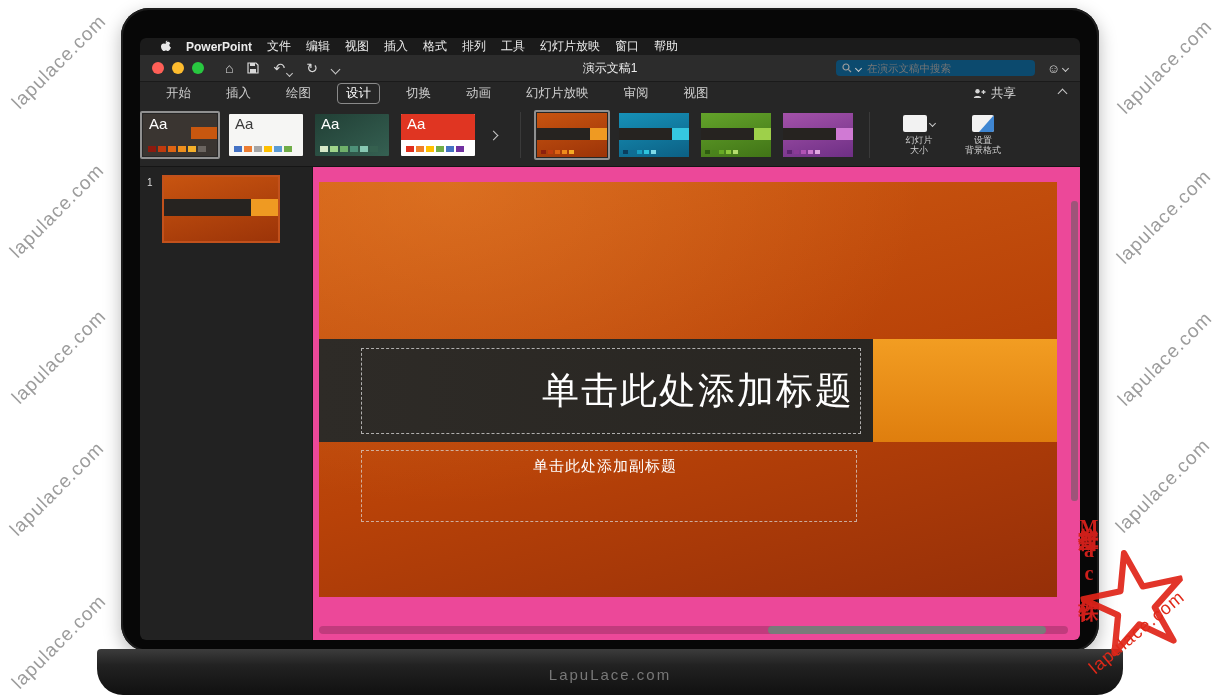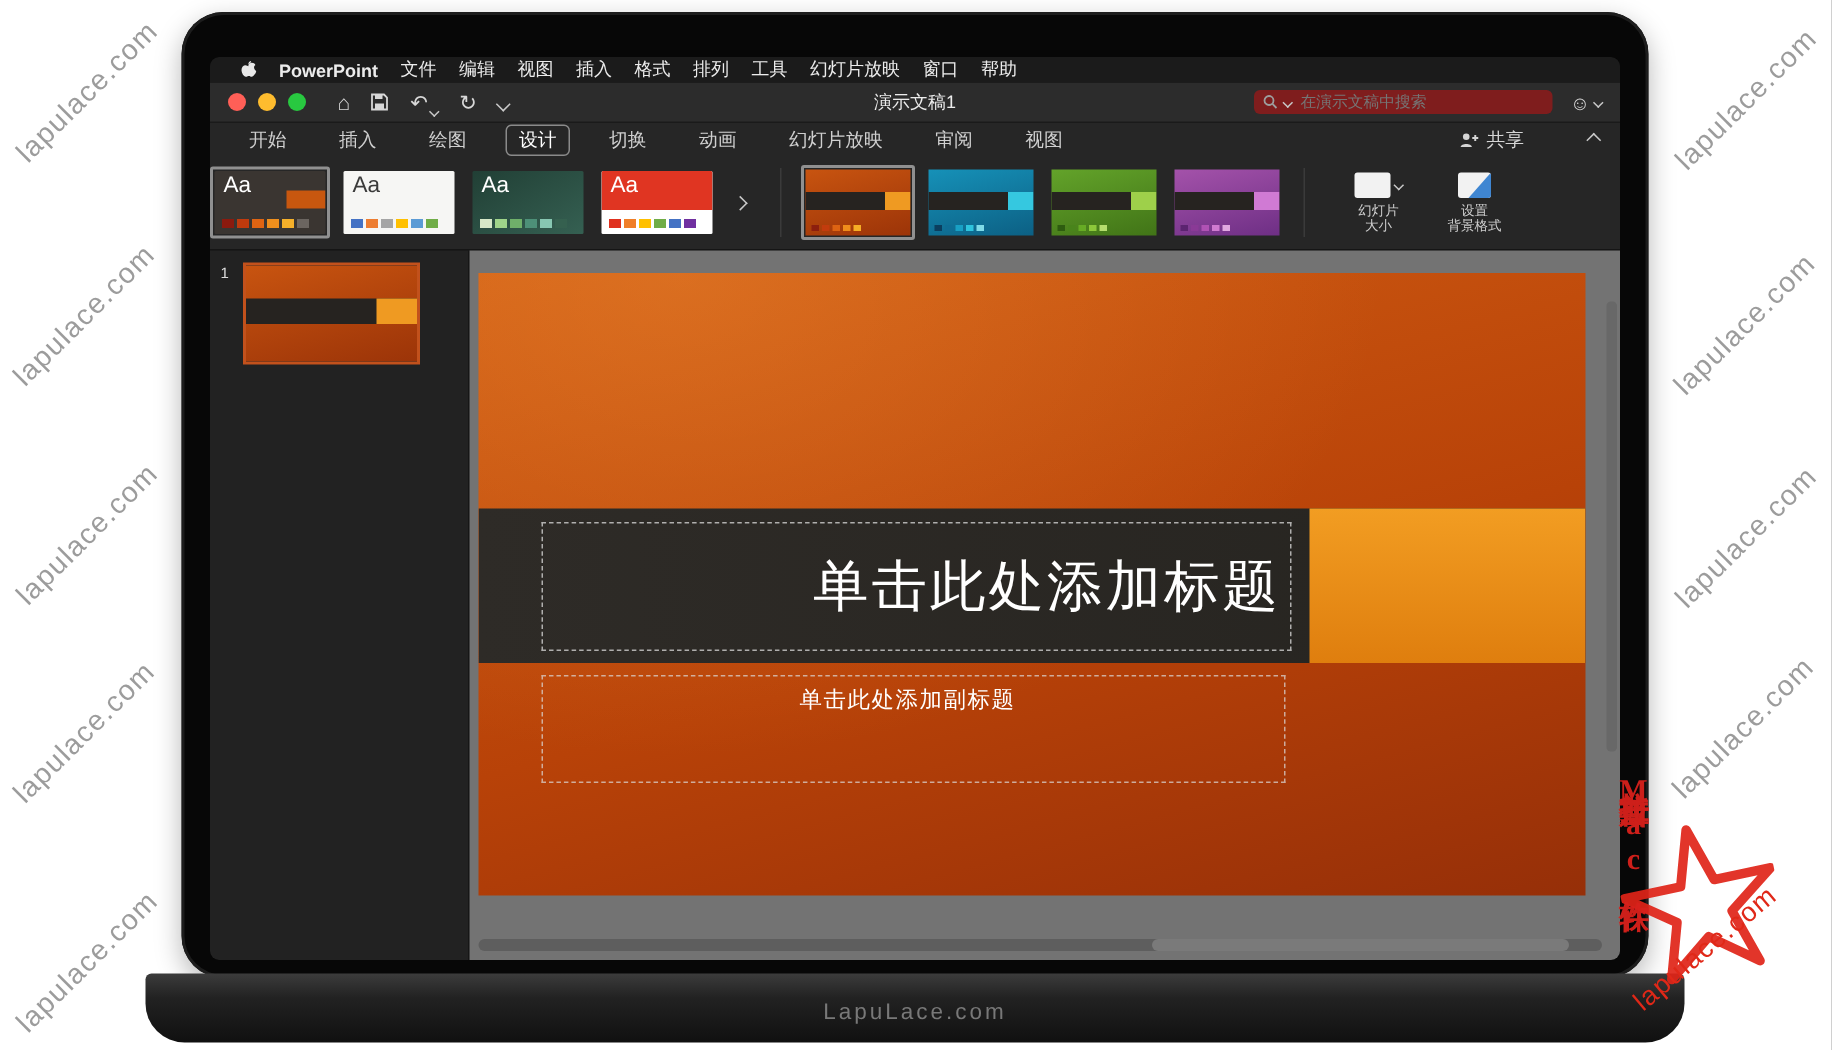--- a/index.html
+++ b/index.html
@@ -35,21 +35,21 @@
   .title-bar{height:26px;background:#2c2c2c;position:relative;flex:0 0 auto;
              border-bottom:1px solid #1a1a1a;}
   .traffic{position:absolute;left:12px;top:7px;display:flex;gap:8px;}
   .tl{width:12px;height:12px;border-radius:50%;display:inline-block;}
   .tl.red{background:#ff5f57}.tl.yellow{background:#febc2e}.tl.green{background:#28c840}
   .tb-icons{position:absolute;left:85px;top:0;height:26px;display:flex;align-items:center;
             gap:14px;color:#d8d8d8;font-size:14px;}
   .tb-icons .pair{display:flex;align-items:flex-end;gap:2px;}
   .doc-title{position:absolute;left:50%;transform:translateX(-50%);line-height:26px;
              font-size:12px;color:#ececec;}
-  .search-box{position:absolute;right:45px;top:5px;width:187px;height:16px;background:#7f1d1d;
+  .search-box{position:absolute;right:45px;top:5px;width:187px;height:16px;background:#0c4a6e;
               border-radius:4px;display:flex;align-items:center;gap:4px;padding:0 6px;}
   .search-box input{flex:1;background:transparent;border:none;outline:none;color:#9d9d9d;
                     font-size:10.5px;font-family:inherit;}
   .smiley{position:absolute;right:12px;top:0;height:26px;display:flex;align-items:center;
           gap:3px;color:#d8d8d8;font-size:13px;}
 
   .ribbon-tabs{height:22px;background:#262626;display:flex;align-items:center;gap:17px;
                padding-left:17px;font-size:12.5px;color:#cfcfcf;flex:0 0 auto;}
   .rtab{padding:1px 8px;border:1px solid transparent;cursor:default;}
   .rtab.active{border:1px solid #8a8a8a;border-radius:4px;color:#fff;}
@@ -102,21 +102,21 @@
   .chev.up{transform:rotate(-135deg);}
   .chev.right{transform:rotate(-45deg);}
   .chev.sm{width:4px;height:4px;}
 
   
   .content{flex:1;display:flex;min-height:0;}
   .slides-panel{width:172px;background:#222;border-right:1px solid #161616;flex:0 0 auto;}
   .thumb-row{display:flex;padding-top:8px;}
   .slide-num{margin-left:7px;width:13px;font-size:10px;color:#ddd;padding-top:2px;}
   .slide-thumb{margin-left:2px;width:114px;height:64px;border:2px solid #c2511c;overflow:hidden;}
-  .canvas{flex:1;background:#737373;position:relative;}
+  .canvas{flex:1;background:#ec4899;position:relative;}
   .slide{position:absolute;left:6px;top:15px;width:738px;height:415px;overflow:hidden;
          background:
            radial-gradient(ellipse at 18% 0%, rgba(255,165,70,.28), transparent 55%),
            linear-gradient(165deg,#d05d13 0%,#b84208 55%,#962f08 100%);}
   .slide-band{position:absolute;left:0;right:0;top:157px;height:103px;
               background:linear-gradient(90deg,#2e2b27,#262420);}
   .slide-acc{position:absolute;left:554px;right:0;top:157px;height:103px;
              background:linear-gradient(180deg,#f29d22,#df7e0e);}
   .title-ph{position:absolute;left:42px;top:166px;width:500px;height:86px;
             border:1px dashed rgba(220,220,220,.75);display:flex;align-items:center;

